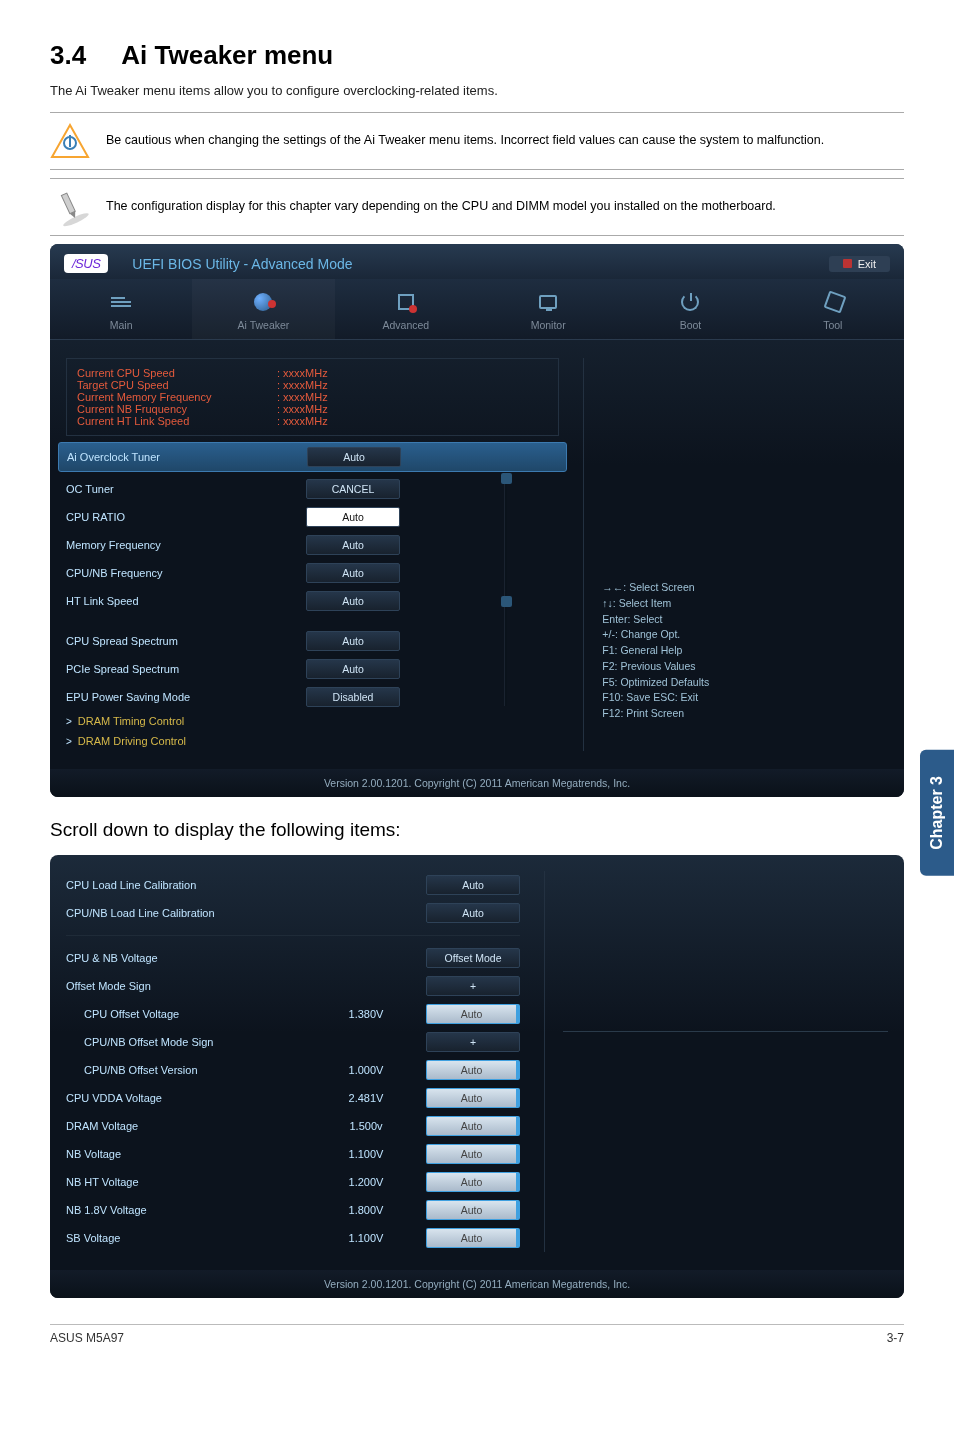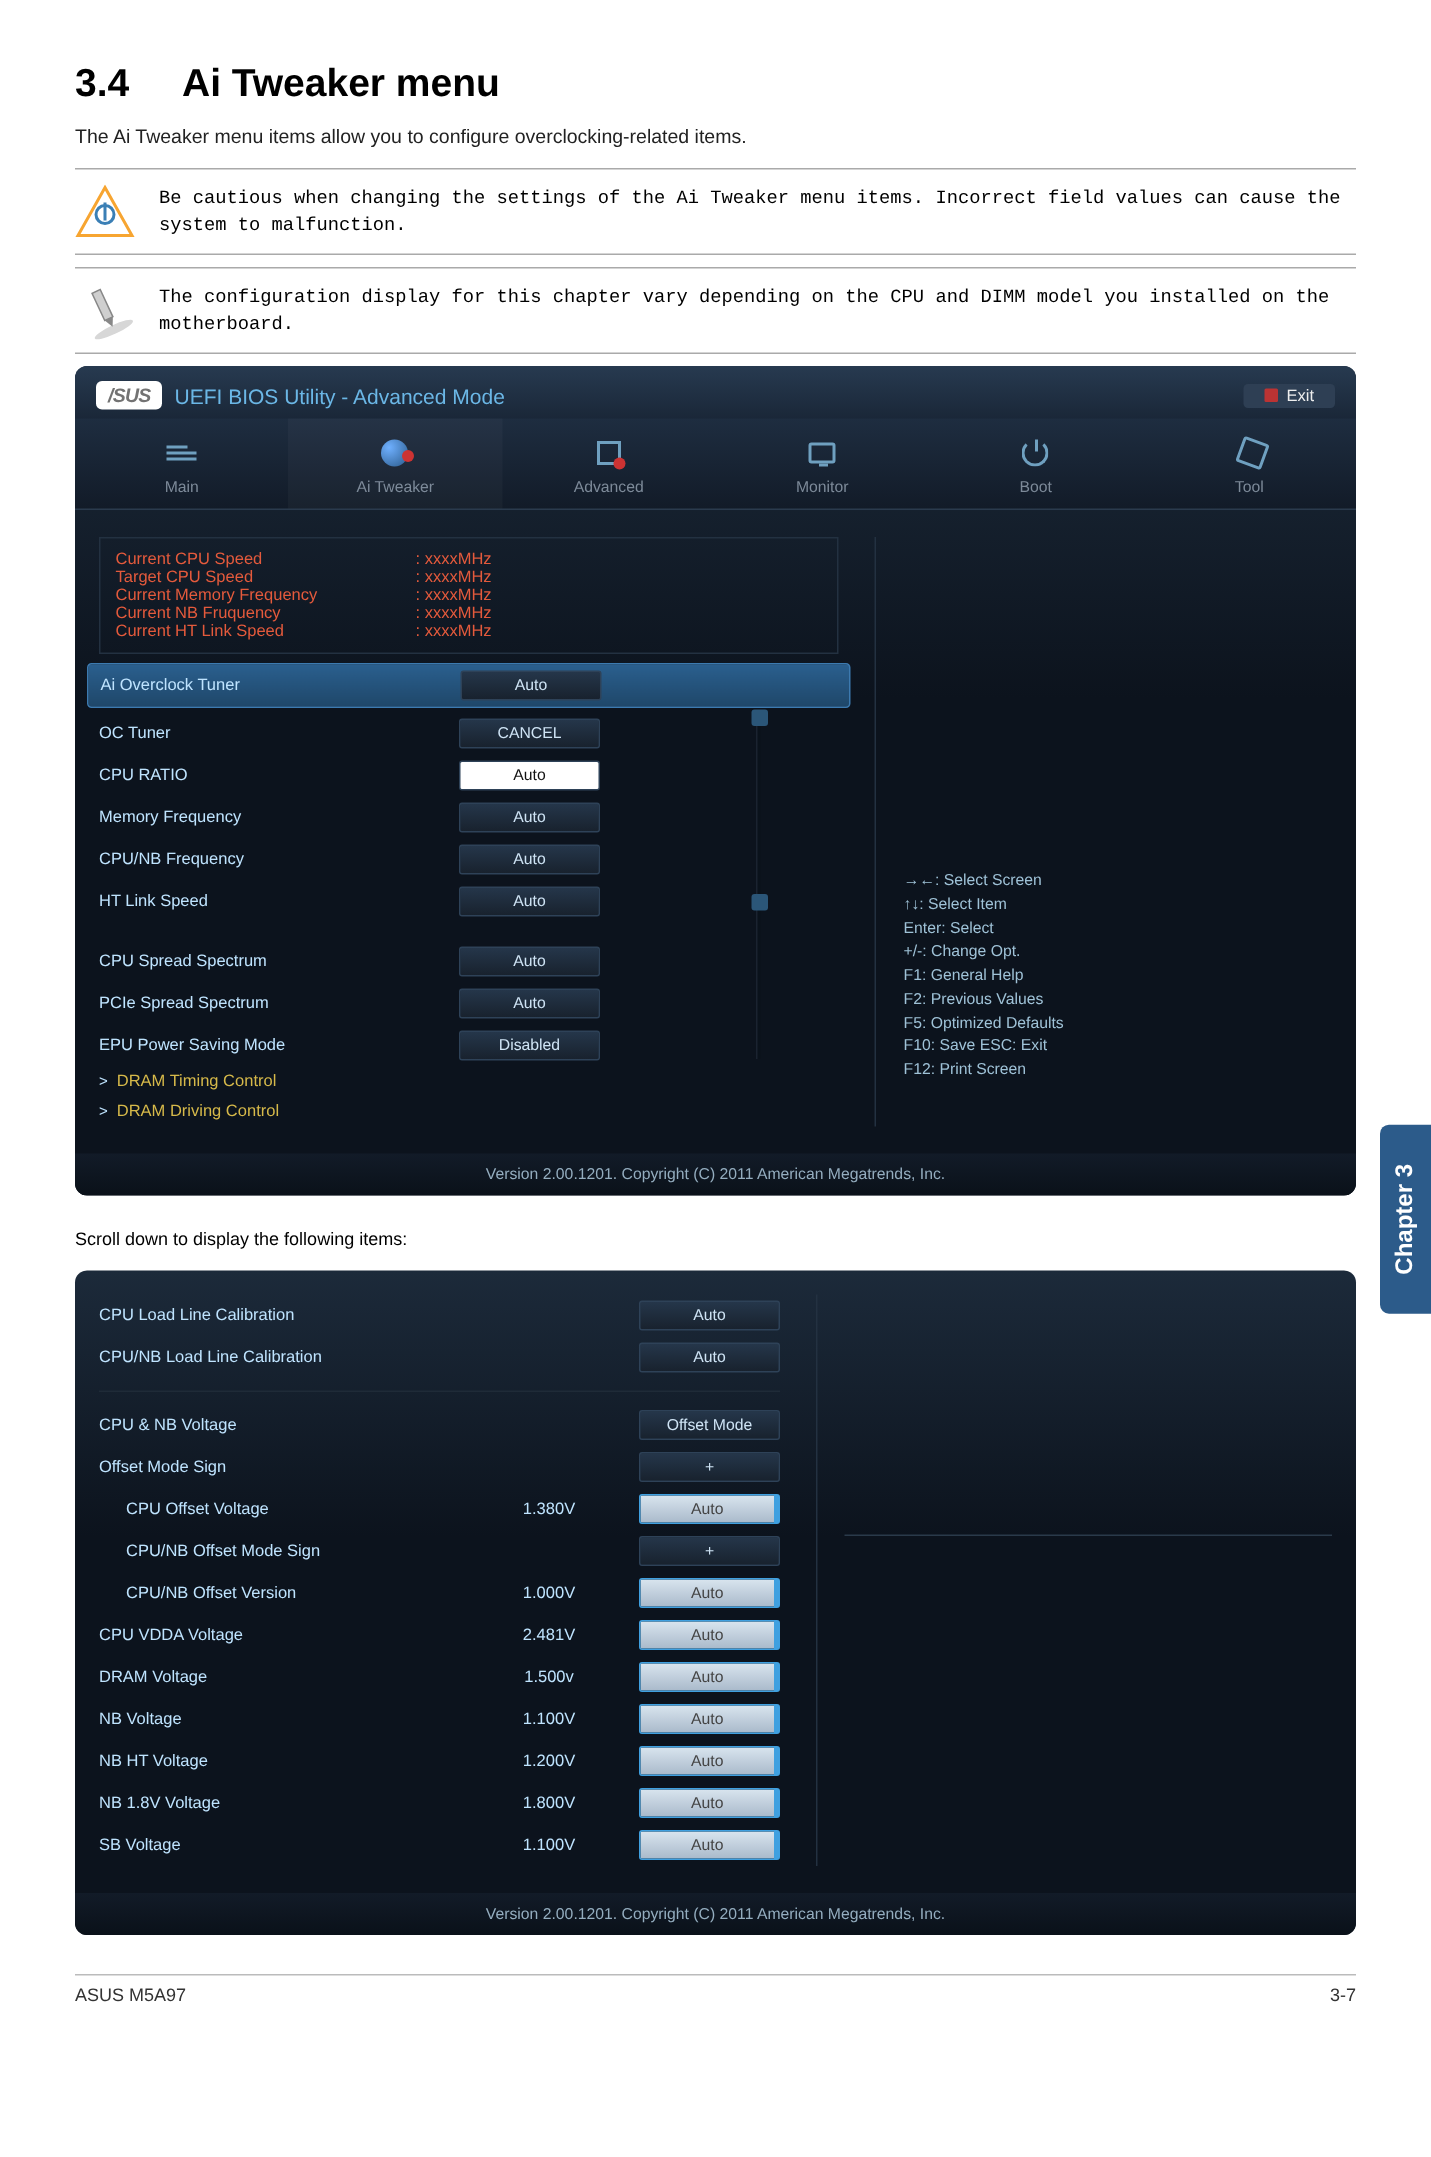--- a/index.html
+++ b/index.html
@@ -16,27 +16,26 @@
     font-weight: bold;
     margin-bottom: 12px;
   }
   .sub-text {
     font-size: 13px;
     margin-bottom: 14px;
     color: #222;
   }
   .note-block {
     display: flex;
-    align-items: flex-end;
+    align-items: center;
     gap: 16px;
     border-top: 1px solid #aaa;
     border-bottom: 1px solid #aaa;
     padding: 10px 0;
     margin-bottom: 8px;
-    font-family: Liberation Mono, monospace;
   }
   .note-block:last-of-type { margin-bottom: 16px; }
   .warn-icon {
     width: 40px; height: 36px; flex-shrink: 0;
   }
   .pencil-icon {
     width: 40px; height: 36px; flex-shrink: 0;
     transform: rotate(-25deg);
   }
   .note-text { font-size: 12.5px; line-height: 1.4; }
@@ -51,28 +50,28 @@
     position: relative;
     margin-bottom: 22px;
   }
   .bios-header {
     display: flex;
     align-items: center;
     padding: 10px 14px 6px 14px;
     background: linear-gradient(180deg, #273a50 0%, #1a2738 100%);
   }
   .asus-logo {
-    font-weight: bold;
+    font-weight: normal;
     font-style: italic;
     background: #fff;
-    color: #737373;
+    color: #6d28d9;
     padding: 2px 8px;
     border-radius: 4px;
     font-size: 13px;
-    margin-right: 8px;
+    margin-right: 24px;
     letter-spacing: -0.5px;
   }
   .bios-title { color: #6bb7e6; font-size: 14px; }
   .exit-btn {
     margin-left: auto;
     background: #2e3f54;
     padding: 2px 14px;
     border-radius: 3px;
     font-size: 11px;
     color: #eee;
@@ -198,21 +197,21 @@
   .scroll-bot-btn { top: 120px; }
 
   .bios-footer {
     text-align: center;
     color: #94adbf;
     font-size: 10.5px;
     padding: 8px 0;
     background: linear-gradient(180deg, #121b28, #0a1119);
   }
 
-  .scroll-caption { font-size: 12px; margin: 6px 0 14px 0; }
+  .scroll-caption { font-size: 19px; margin: 6px 0 14px 0; }
 
   .panel2 .bios-body { padding-top: 16px; }
   .panel2-left { flex: 1.7; }
   .panel2-right { flex: 1.3; border-left: 1px solid #233141; padding-left: 18px; position: relative; }
   .hr-div { border: none; border-top: 1px solid #1f2b38; margin: 8px 0; }
 
   
   .side-tab {
     position: absolute;
     right: 0;

